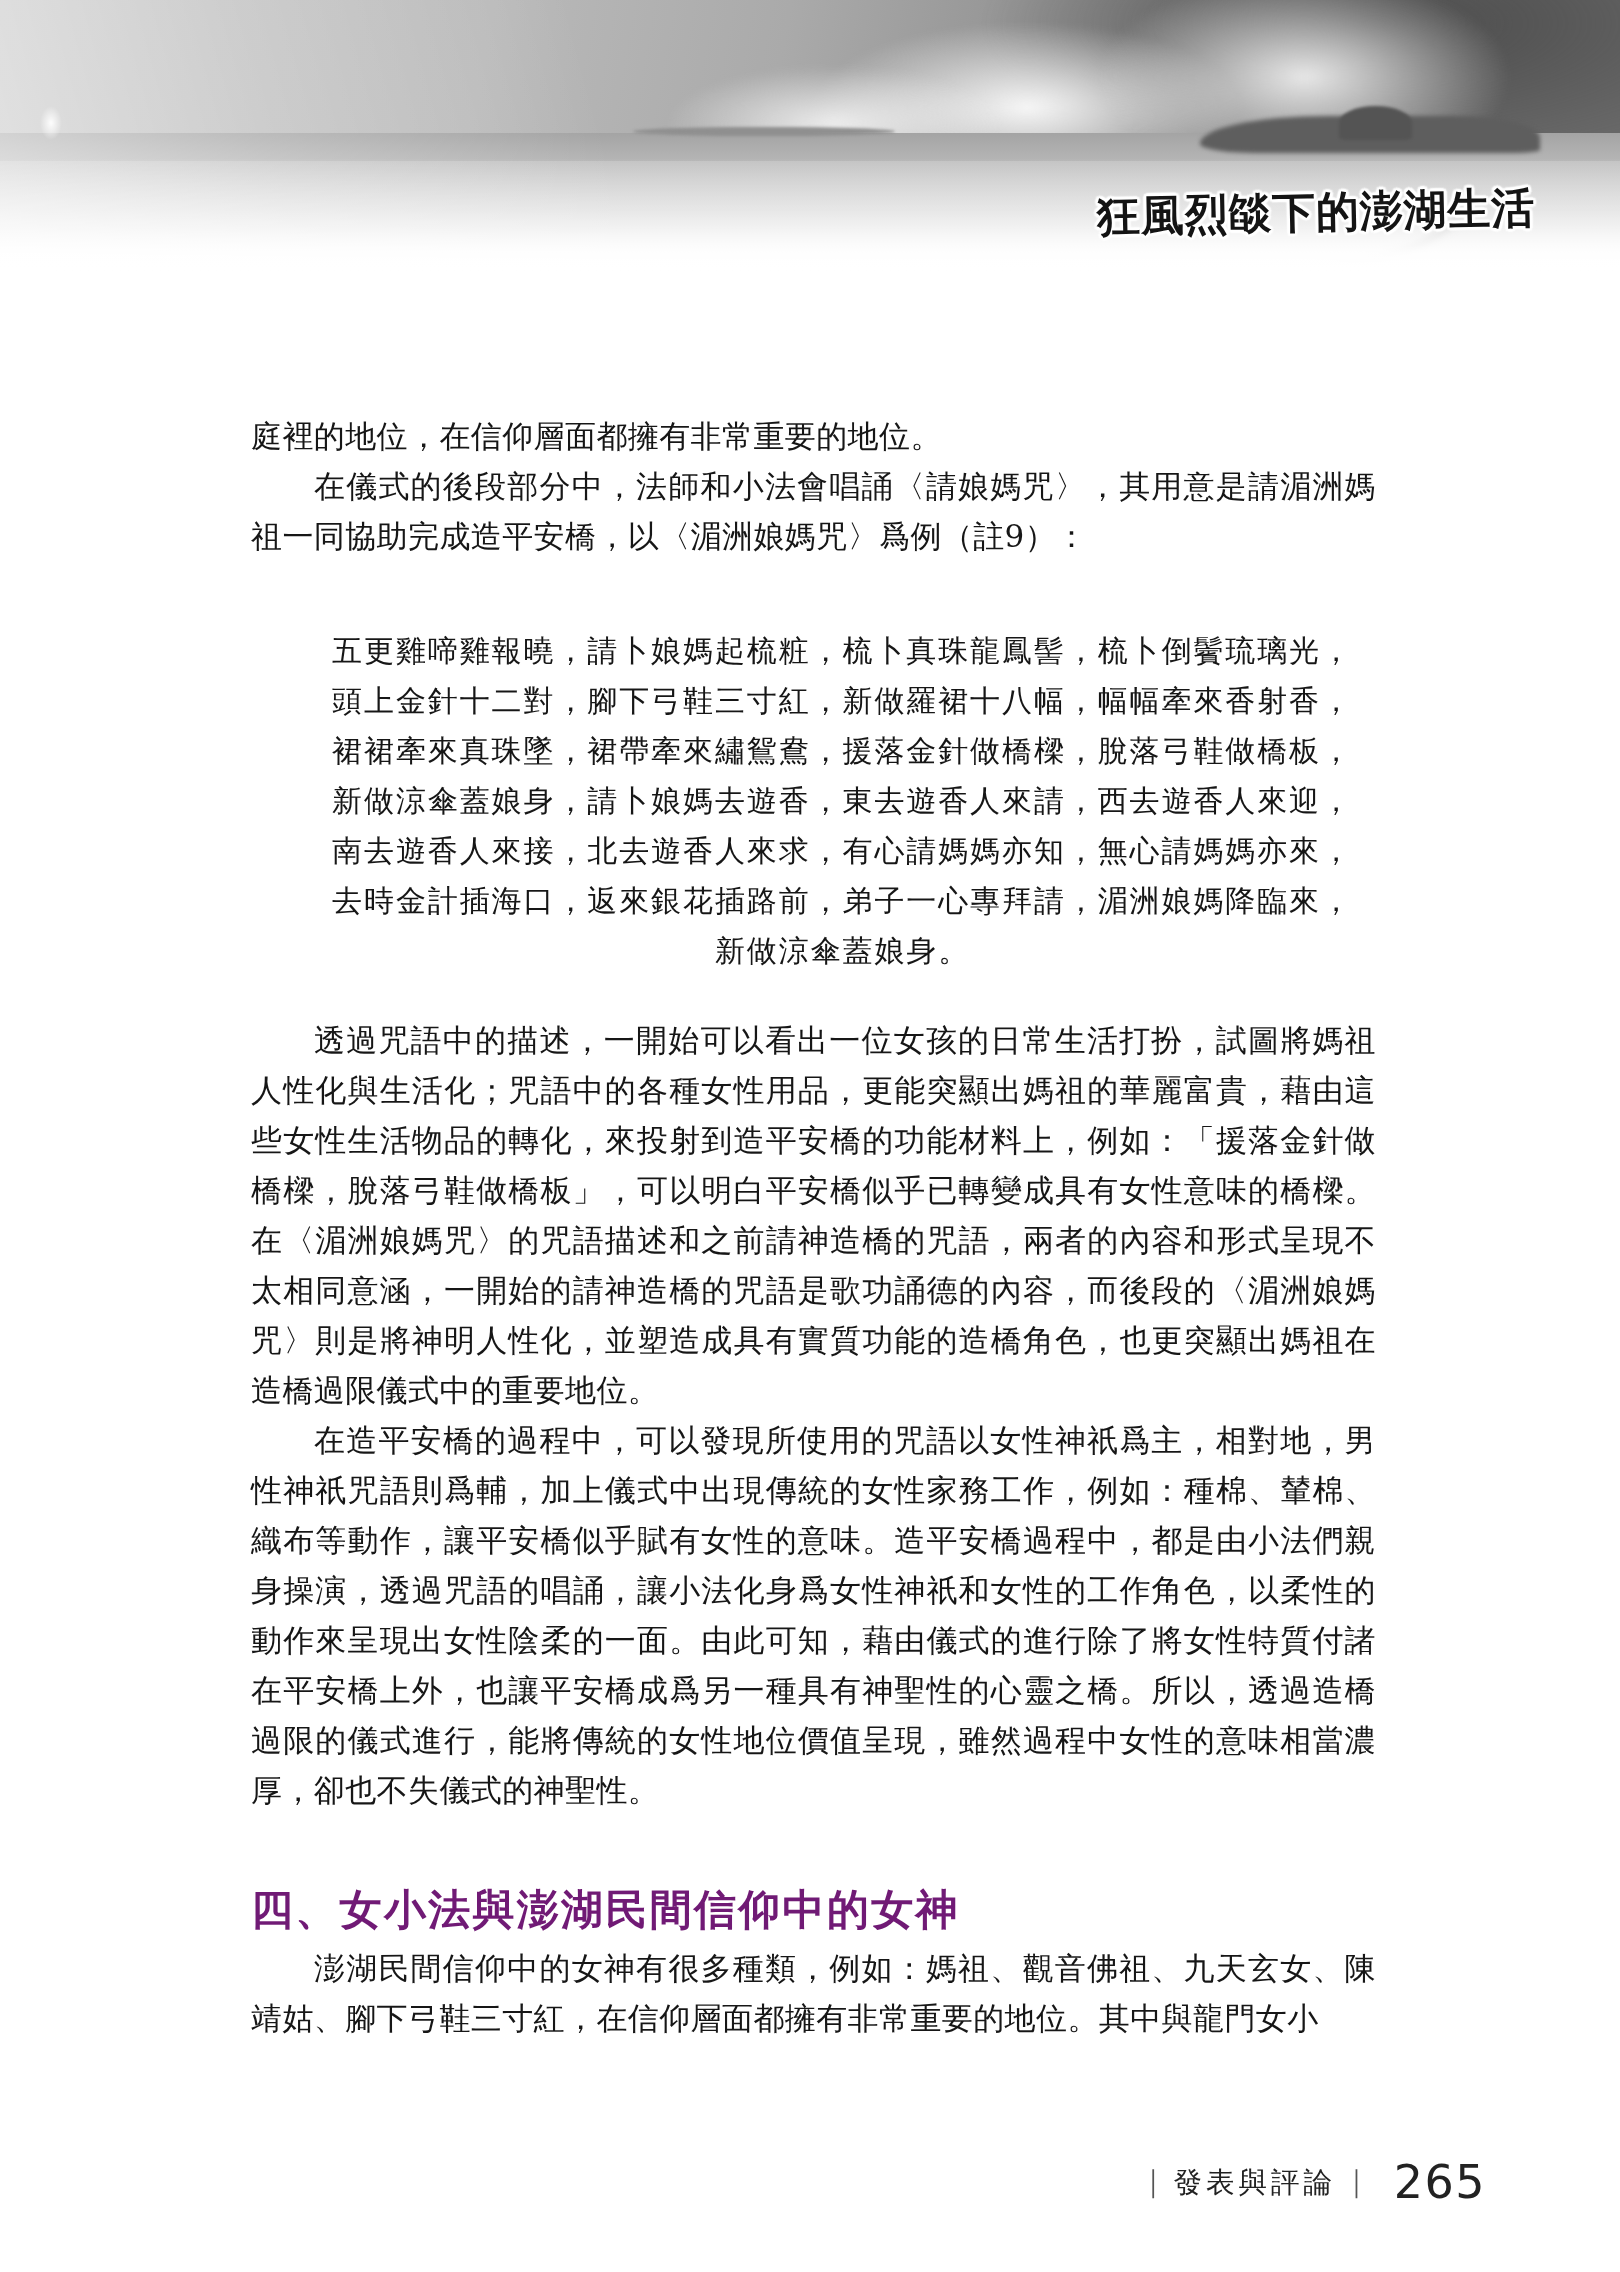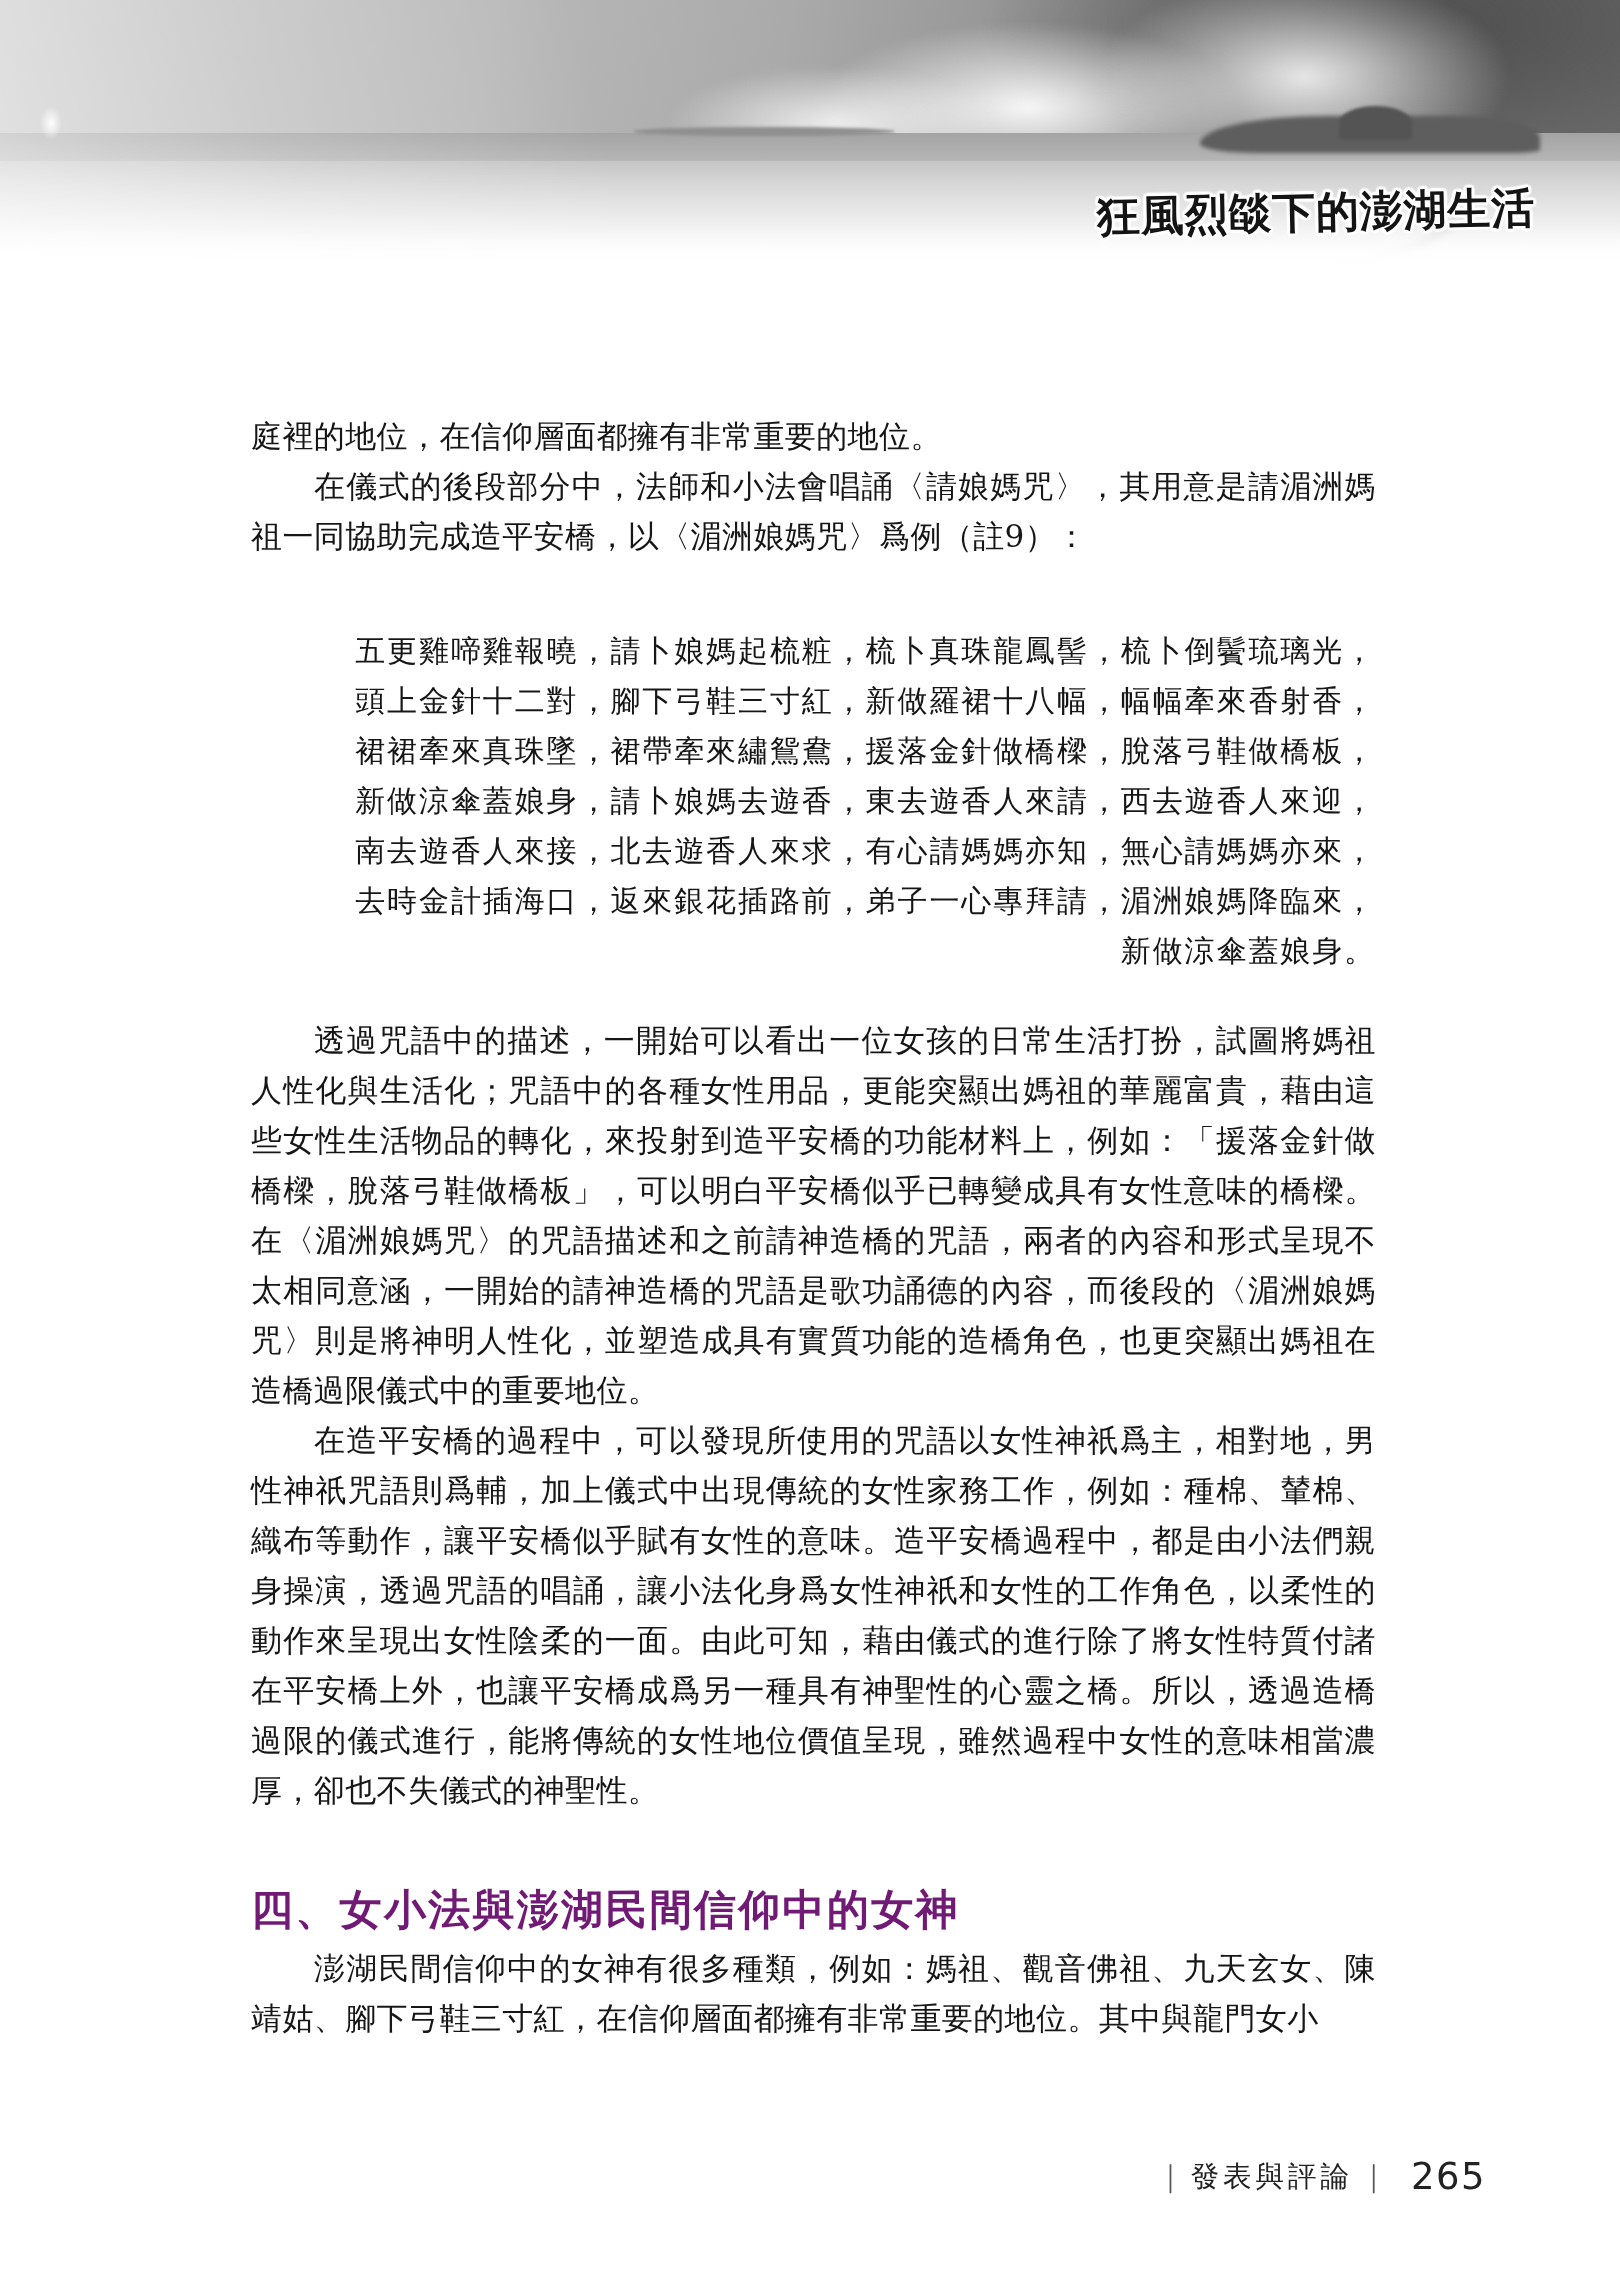--- a/index.html
+++ b/index.html
@@ -59,33 +59,33 @@
 
   
   .content {
     position:absolute; left:251px; top:411px; width:1125px;
     font-size:31px; line-height:50px; letter-spacing:0.4px;
     text-align:justify; text-justify:inter-ideograph; color:#161616;
   }
   .para { margin:0; text-indent:63px; }
   .para.no-indent { text-indent:0; }
 
-  .verse { margin:65px 0 39px 0; padding-left:58px; text-align:right; }
+  .verse { margin:65px 0 39px 0; padding-left:58px; text-align:center; }
   .verse-line { margin:0; font-size:30px; line-height:50px; letter-spacing:1.9px; }
 
   .section-heading {
     margin:67px 0 4.6px 0; text-indent:0; text-align:left;
     font-size:42px; font-weight:bold; letter-spacing:2.3px; line-height:56px; color:#701a75;
   }
 
   
   .footer { position:absolute; top:2155px; right:135px; display:flex; align-items:center; color:#2a2a2a; }
   .footer-bar { font-size:29px; color:#555; margin:0 6.2px; }
   .footer-label { font-size:28.6px; letter-spacing:3.9px; color:#222; }
-  .footer-page { font-size:37px; margin-left:17px; letter-spacing:1.5px; color:#222;
+  .footer-page { font-size:46px; margin-left:17px; letter-spacing:1.5px; color:#222;
     font-family:"DejaVu Sans","Liberation Sans",sans-serif; }
 </style>
 </head>
 <body>
 
 <div class="page">
 
   <div class="header">
     <div class="sky"></div>
     <div class="cloud-dark"></div>

